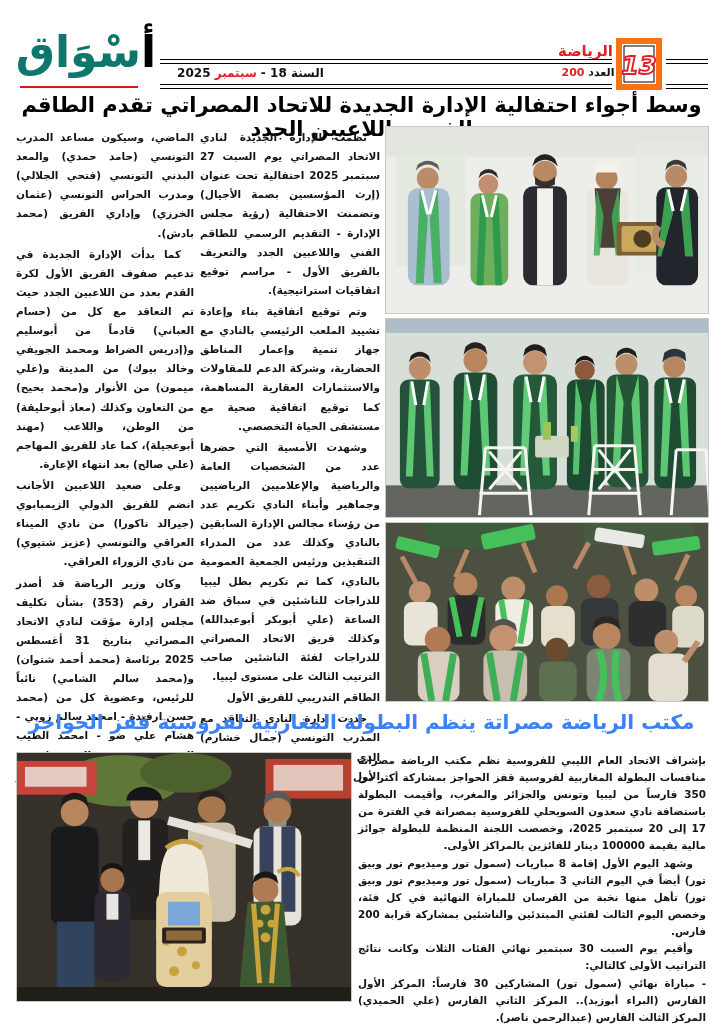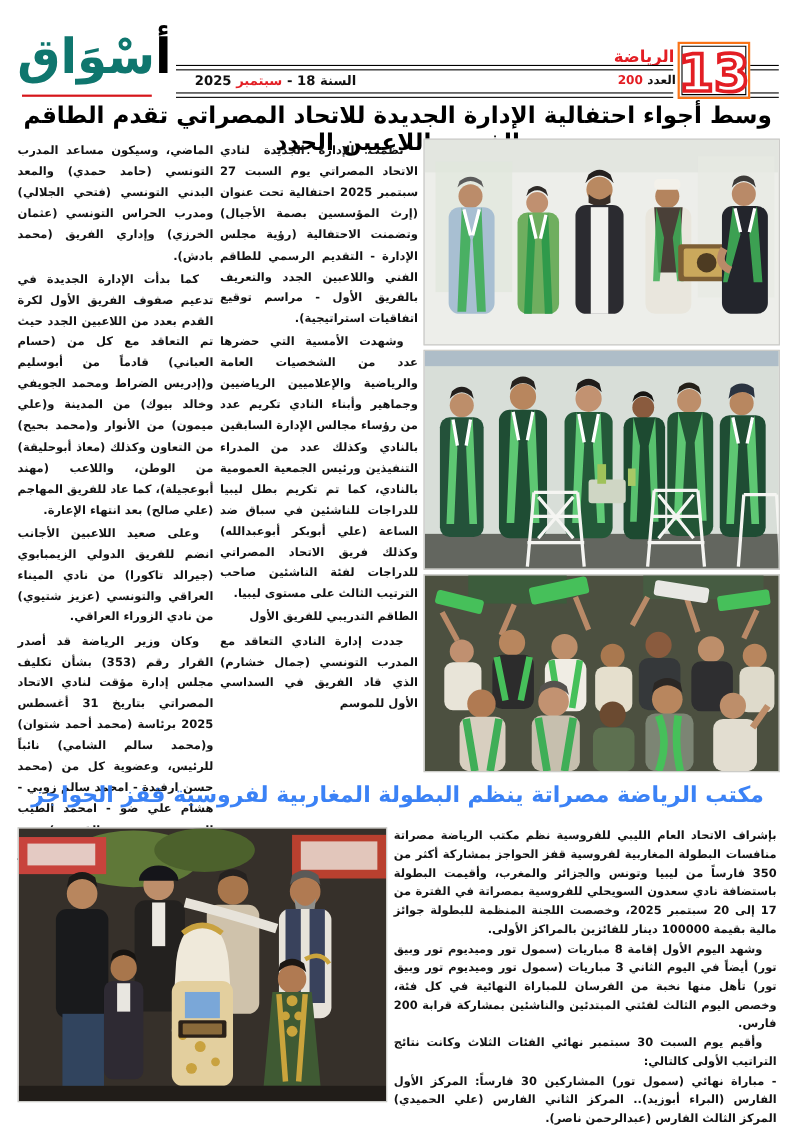--- a/index.html
+++ b/index.html
@@ -17,23 +17,23 @@
   .logo .logo-b { color:#000; }
   .logo .logo-r { color:#0f766e; }
   .logo-underline { position:absolute; left:20px; top:86px; width:118px; height:2px; background:#d6161b; }
   .section-label { position:absolute; left:563px; top:42px; width:50px;
                    font-size:15px; font-weight:800; color:#e31e24; text-align:center; }
   .issue-line { position:absolute; left:560px; top:66px; width:56px;
                 font-size:11px; font-weight:700; text-align:center; }
   .dateline { position:absolute; left:163px; top:66px; width:175px;
               font-size:12px; font-weight:700; text-align:center; }
   .rule-double { position:absolute; height:5px; border-top:1.5px solid #000; border-bottom:1.5px solid #000; }
-  .page-number-box { position:absolute; left:616px; top:38px; width:66px; height:52px;
-                     background:#fff; border:2px solid #f97316; box-shadow:inset 0 0 0 1.5px #fff, inset 0 0 0 2.5px #000;
-                     display:flex; align-items:center; justify-content:center; }
+  .page-number-box { position:absolute; left:616px; top:38px; width:46px; height:52px;
+                     background:#fff; border:6px solid #f97316; box-shadow:inset 0 0 0 1.5px #fff, inset 0 0 0 2.5px #000;
+                     display:flex; align-items:center; justify-content:center;font-style:italic; }
   
   .headline-1 { position:absolute; left:14px; top:93px; width:695px; text-align:center;
                 font-size:21px; font-weight:800; color:#000; }
   .headline-2 { position:absolute; left:14px; top:710px; width:695px; text-align:center;
                 font-size:20px; font-weight:800; color:#3b82f6; }
   
   .col { position:absolute; font-size:10.5px; font-weight:700; line-height:1.82;
          text-align:justify; color:#141414; }
   .col p { text-indent:13px; margin-bottom:2px; }
   .col p.no-indent { text-indent:0; }
@@ -79,20 +79,21 @@
   <div class="page-number-box">
     <svg viewBox="0 0 40 44">
       <text x="20" y="34" text-anchor="middle" font-family="DejaVu Sans, sans-serif" font-size="30" font-weight="800" fill="#ffffff" stroke="#e31e24" stroke-width="2.2">13</text>
     </svg>
   </div>
 
   <h1 class="headline-1">وسط أجواء احتفالية الإدارة الجديدة للاتحاد المصراتي تقدم الطاقم الفني واللاعبين الجدد</h1>
 
   <div class="col col-first">
     <p>نظمت الإدارة الجديدة لنادي الاتحاد المصراتي يوم السبت 27 سبتمبر 2025 احتفالية تحت عنوان (إرث المؤسسين بصمة الأجيال) وتضمنت الاحتفالية (رؤية مجلس الإدارة - التقديم الرسمي للطاقم الفني واللاعبين الجدد والتعريف بالفريق الأول - مراسم توقيع اتفاقيات استراتيجية).</p>
+    <p>وتم توقيع اتفاقية بناء وإعادة تشييد الملعب الرئيسي بالنادي مع جهاز تنمية وإعمار المناطق الحضارية، وشركة الدعم للمقاولات والاستثمارات العقارية المساهمة، كما توقيع اتفاقية صحية مع مستشفى الحياة التخصصي.</p>
     <p>وشهدت الأمسية التي حضرها عدد من الشخصيات العامة والرياضية والإعلاميين الرياضيين وجماهير وأبناء النادي تكريم عدد من رؤساء مجالس الإدارة السابقين بالنادي وكذلك عدد من المدراء التنفيذين ورئيس الجمعية العمومية بالنادي، كما تم تكريم بطل ليبيا للدراجات للناشئين في سباق ضد الساعة (علي أبوبكر أبوعبدالله) وكذلك فريق الاتحاد المصراتي للدراجات لفئة الناشئين صاحب الترتيب الثالث على مستوى ليبيا.</p>
     <p class="subhead-bold">الطاقم التدريبي للفريق الأول</p>
     <p>جددت إدارة النادي التعاقد مع المدرب التونسي (جمال خشارم) الذي قاد الفريق في السداسي الأول للموسم</p>
   </div>
 
   <div class="col col-second">
     <p class="no-indent">الماضي، وسيكون مساعد المدرب التونسي (حامد حمدي) والمعد البدني التونسي (فتحي الجلالي) ومدرب الحراس التونسي (عثمان الخرزي) وإداري الفريق (محمد بادش).</p>
     <p>كما بدأت الإدارة الجديدة في تدعيم صفوف الفريق الأول لكرة القدم بعدد من اللاعبين الجدد حيث تم التعاقد مع كل من (حسام العباني) قادماً من أبوسليم و(إدريس الضراط ومحمد الجويفي وخالد بيوك) من المدينة و(علي ميمون) من الأنوار و(محمد بحيح) من التعاون وكذلك (معاذ أبوحليقة) من الوطن، واللاعب (مهند أبوعجيلة)، كما عاد للفريق المهاجم (علي صالح) بعد انتهاء الإعارة.</p>
     <p>وعلى صعيد اللاعبين الأجانب انضم للفريق الدولي الزيمبابوي (جيرالد تاكورا) من نادي الميناء العراقي والتونسي (عزيز شتيوي) من نادي الزوراء العراقي.</p>
     <p>وكان وزير الرياضة قد أصدر القرار رقم (353) بشأن تكليف مجلس إدارة مؤقت لنادي الاتحاد المصراتي بتاريخ 31 أغسطس 2025 برئاسة (محمد أحمد شتوان) و(محمد سالم الشامي) نائباً للرئيس، وعضوية كل من (محمد حسن ارفيدة - امحمد سالم زوبي - هشام علي ضو - امحمد الطيب البيرة - حمزة حسن القويري).</p>

